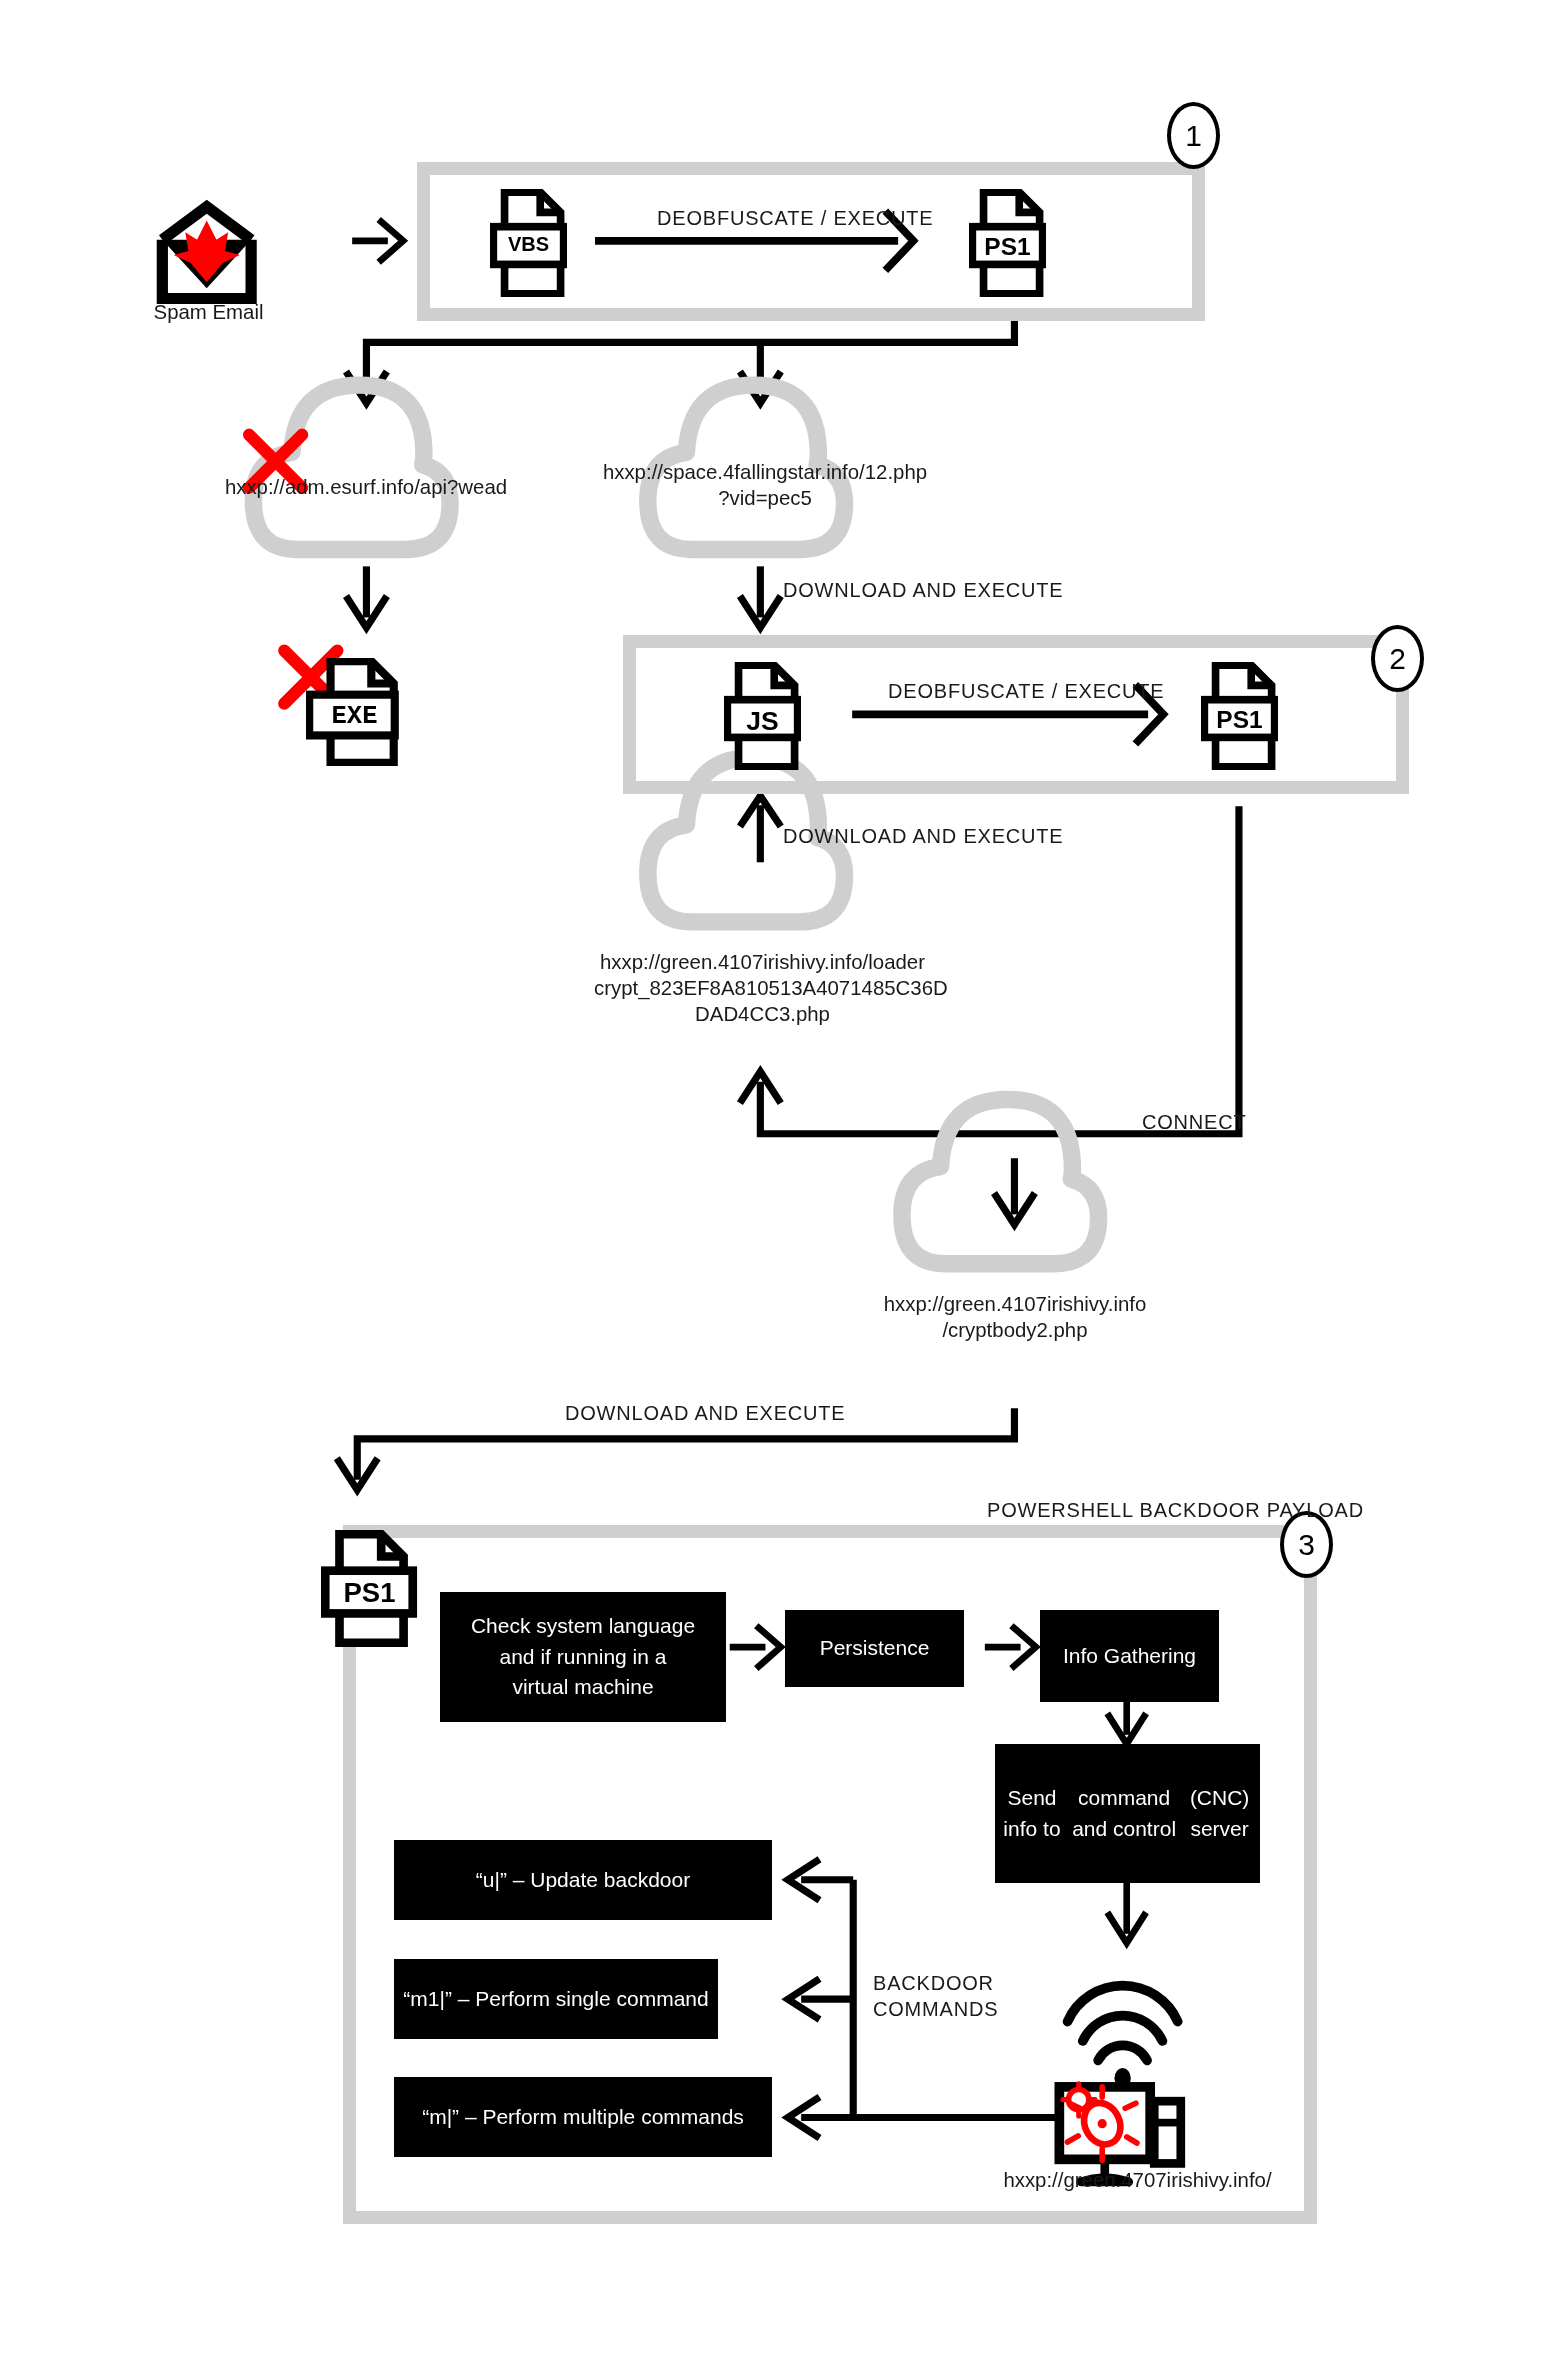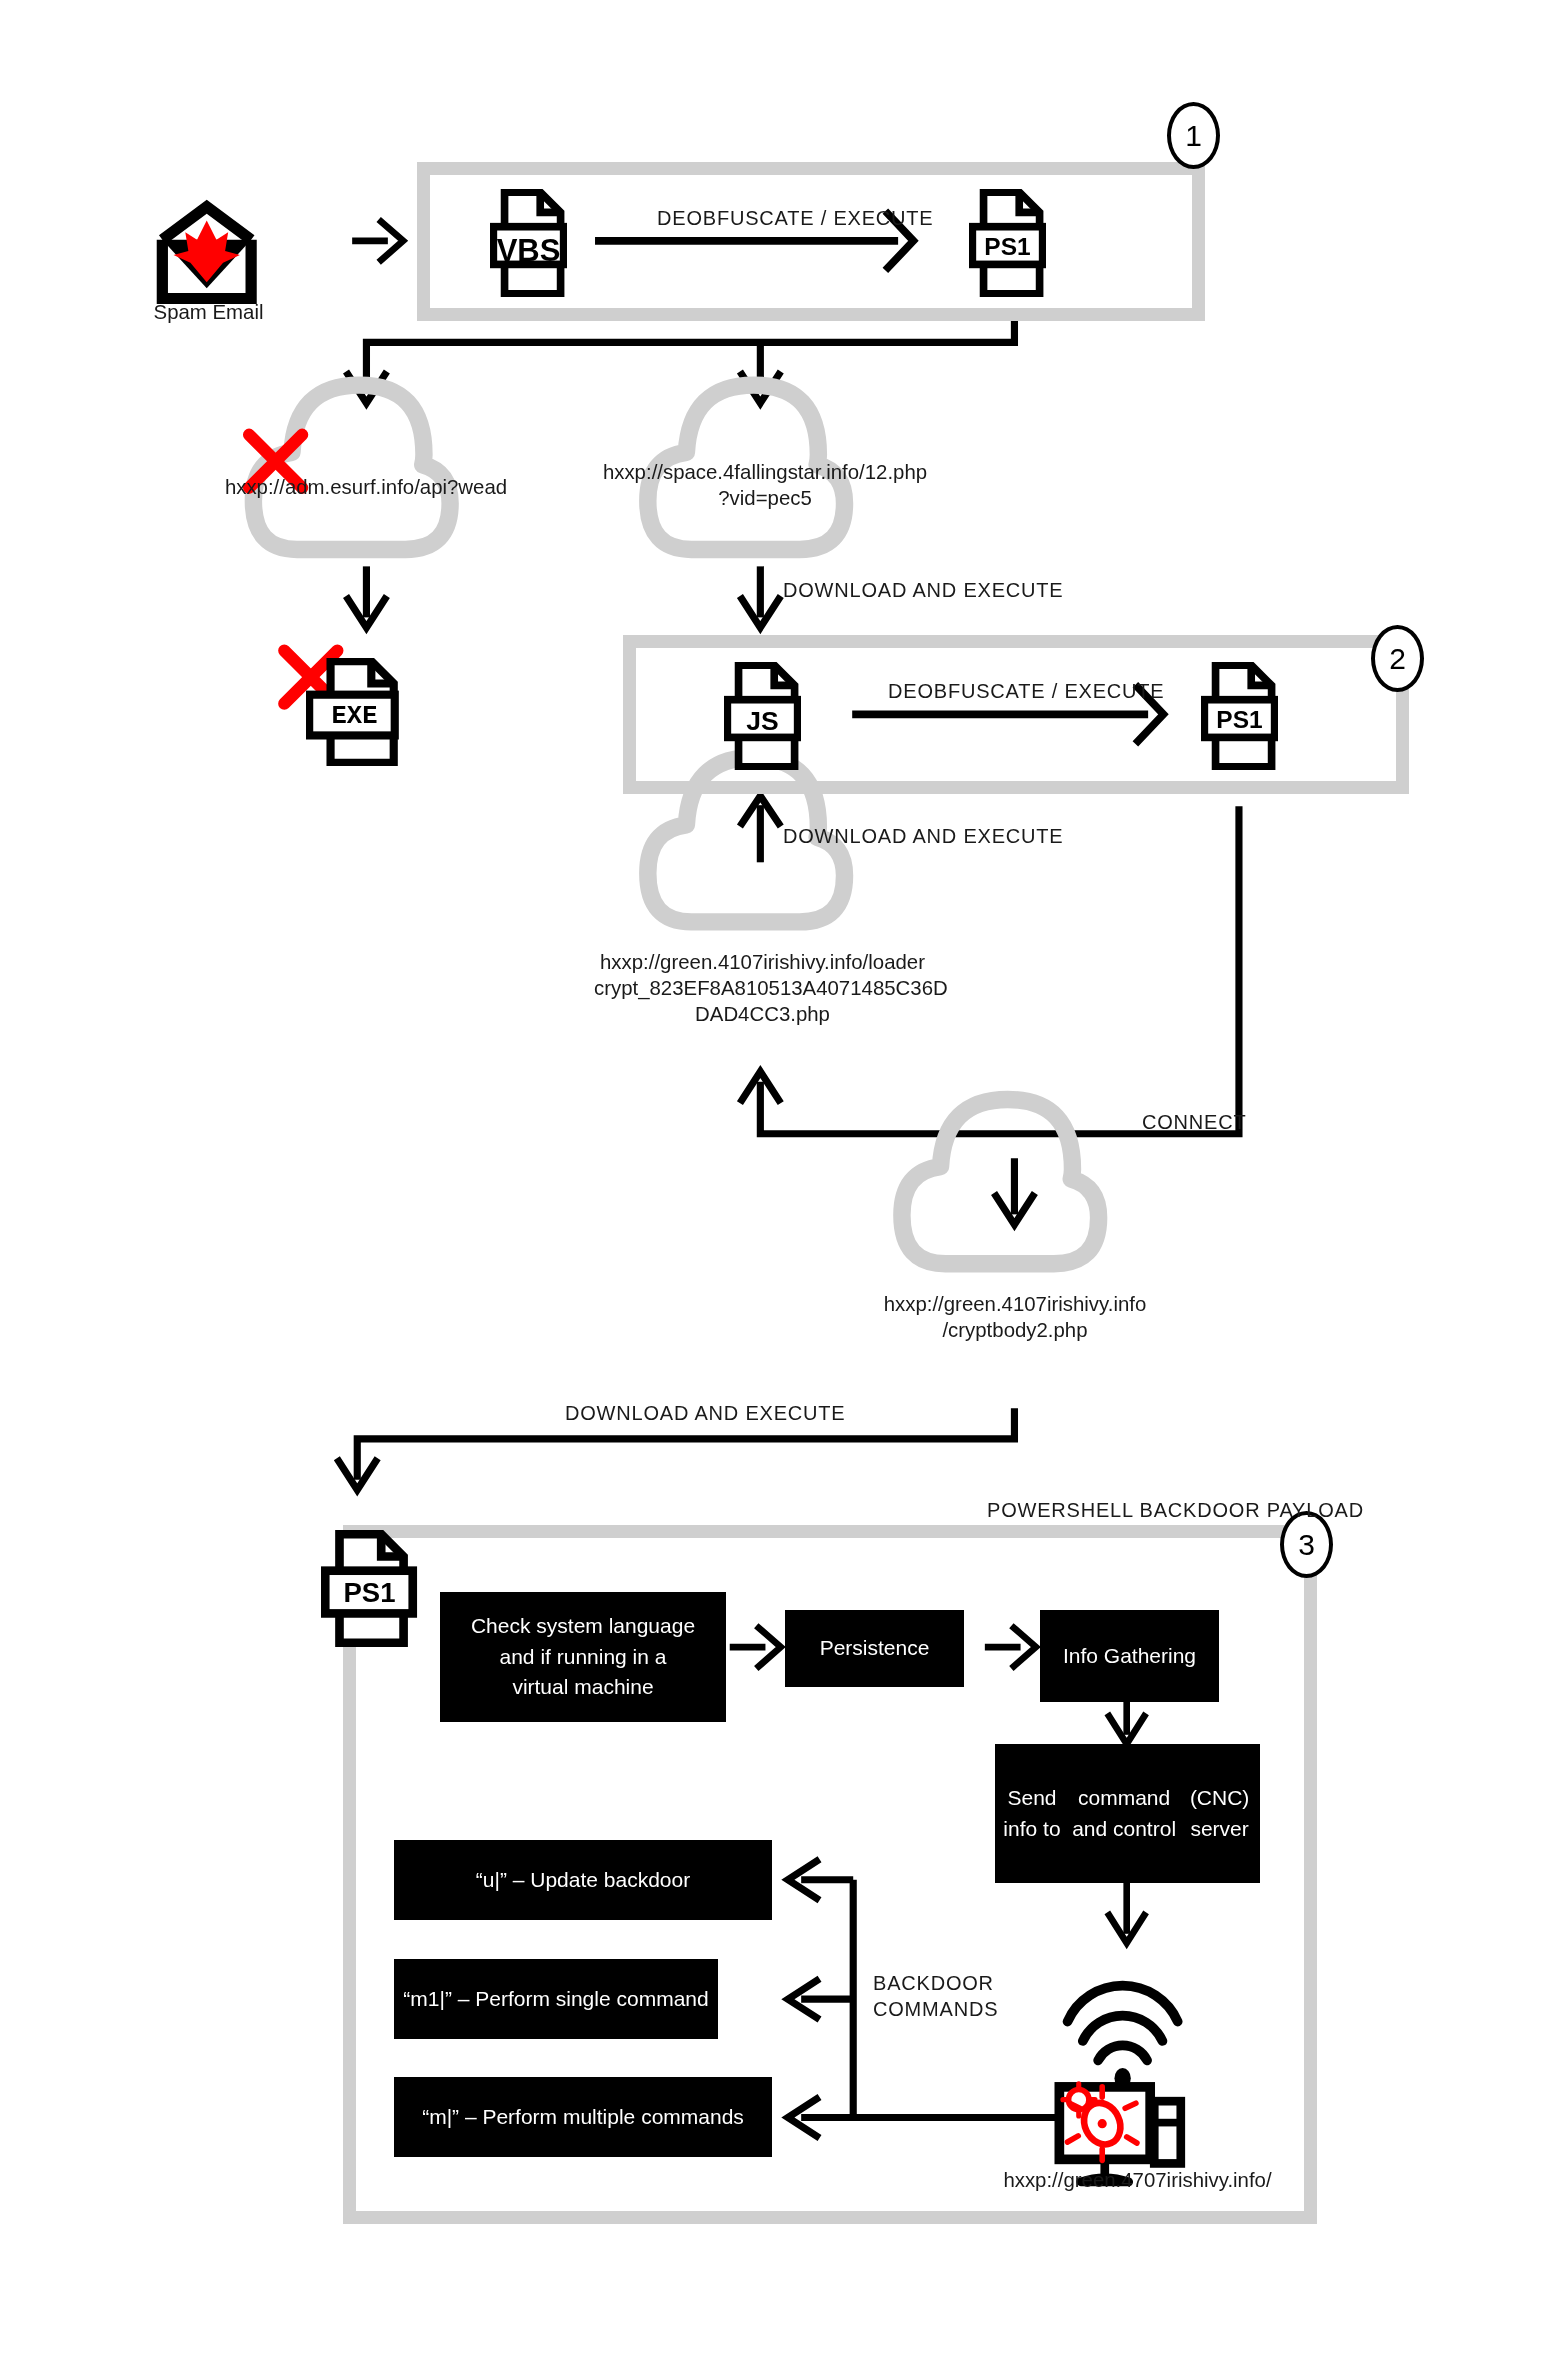--- a/index.html
+++ b/index.html
@@ -179,21 +179,21 @@
 
   <div class="abs stagebox" style="left:417px;top:162px;width:788px;height:159px;"></div>
   <div class="abs stagenum" style="left:1167px;top:102px;">1</div>
 
   <div class="abs" style="left:490px;top:189px;width:77px;height:108px;">
     <svg width="77" height="108" viewBox="0 0 150 212">
       <path d="M28 6 H98 L138 46 V206 H28 Z" fill="#fff" stroke="#000" stroke-width="15"></path>
       <path d="M98 6 V46 H138" fill="none" stroke="#000" stroke-width="15"></path>
       <rect x="6" y="74" width="138" height="74" fill="#fff" stroke="#000" stroke-width="15"></rect>
     </svg>
-    <div class="filetxt" style="top:44px;font-size:31px;">VBS</div>
+    <div class="filetxt" style="top:44px;font-size:20px;">VBS</div>
   </div>
 
   <div class="abs" style="left:969px;top:189px;width:77px;height:108px;">
     <svg width="77" height="108" viewBox="0 0 150 212">
       <path d="M28 6 H98 L138 46 V206 H28 Z" fill="#fff" stroke="#000" stroke-width="15"></path>
       <path d="M98 6 V46 H138" fill="none" stroke="#000" stroke-width="15"></path>
       <rect x="6" y="74" width="138" height="74" fill="#fff" stroke="#000" stroke-width="15"></rect>
     </svg>
     <div class="filetxt" style="top:44px;font-size:24.5px;">PS1</div>
   </div>

